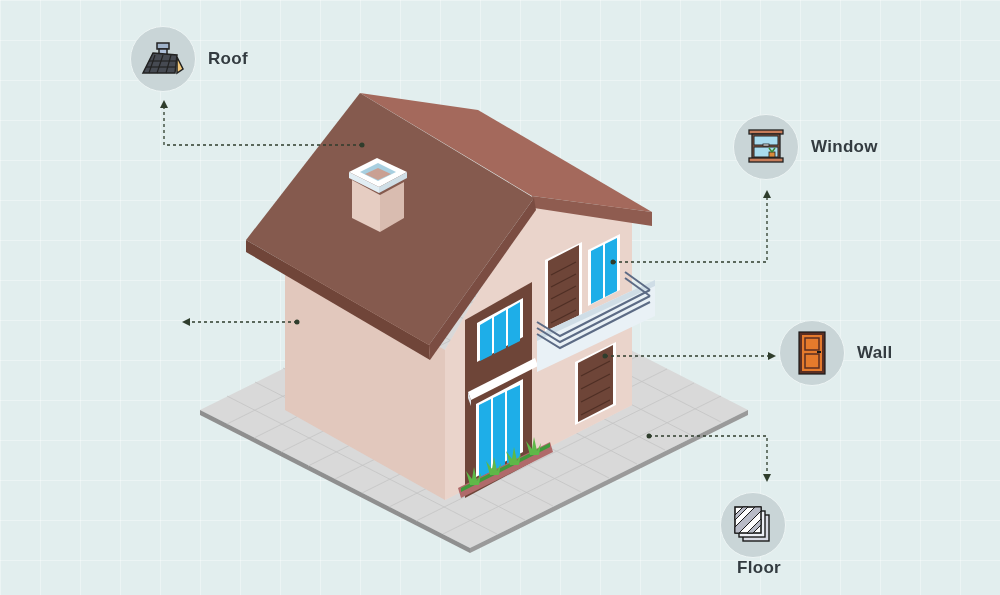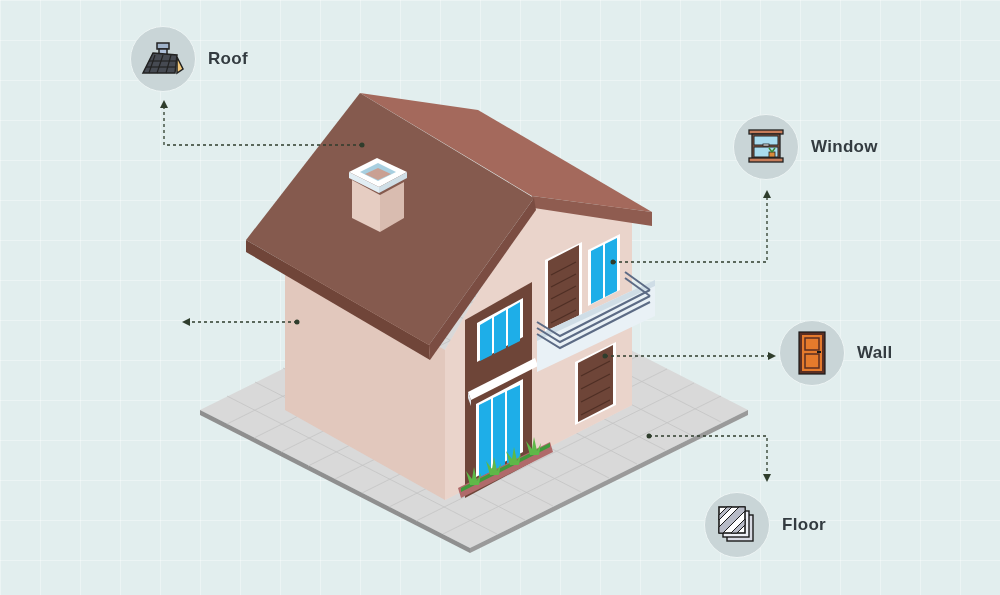--- a/index.html
+++ b/index.html
@@ -218,21 +218,21 @@
         <rect x="2" y="2" width="26" height="42" fill="#5a2e22" stroke="#1a1a1a" stroke-width="1.2"></rect>
         <rect x="5" y="5" width="20" height="36" fill="#e57a2c"></rect>
         <rect x="8" y="8" width="14" height="12" fill="#e57a2c" stroke="#5a2e22" stroke-width="1.5"></rect>
         <rect x="8" y="24" width="14" height="14" fill="#e57a2c" stroke="#5a2e22" stroke-width="1.5"></rect>
         <rect x="20" y="21" width="4" height="2" fill="#1a1a1a"></rect>
       </svg>
     </div>
     <span class="label-text">Wall</span>
   </div>
 
-  <div class="label-group" style="left:704px;top:492px;">
+  <div class="label-group" style="left:720px;top:492px;flex-direction:column;">
     <div class="icon-circle">
       <svg width="40" height="40" viewBox="0 0 40 40">
         <rect x="10" y="10" width="26" height="26" fill="#d9dbe4" stroke="#1a1a1a" stroke-width="1.4"></rect>
         <rect x="6" y="6" width="26" height="26" fill="#eceef4" stroke="#1a1a1a" stroke-width="1.4"></rect>
         <rect x="2" y="2" width="26" height="26" fill="#ffffff" stroke="#1a1a1a" stroke-width="1.6"></rect>
         <g fill="#b8bbc7" stroke="#1a1a1a" stroke-width="1">
           <polygon points="2,10 10,2 15,2 2,15"></polygon>
           <polygon points="2,22 22,2 28,2 28,6 6,28 2,28"></polygon>
           <polygon points="14,28 28,14 28,20 20,28"></polygon>
         </g>

